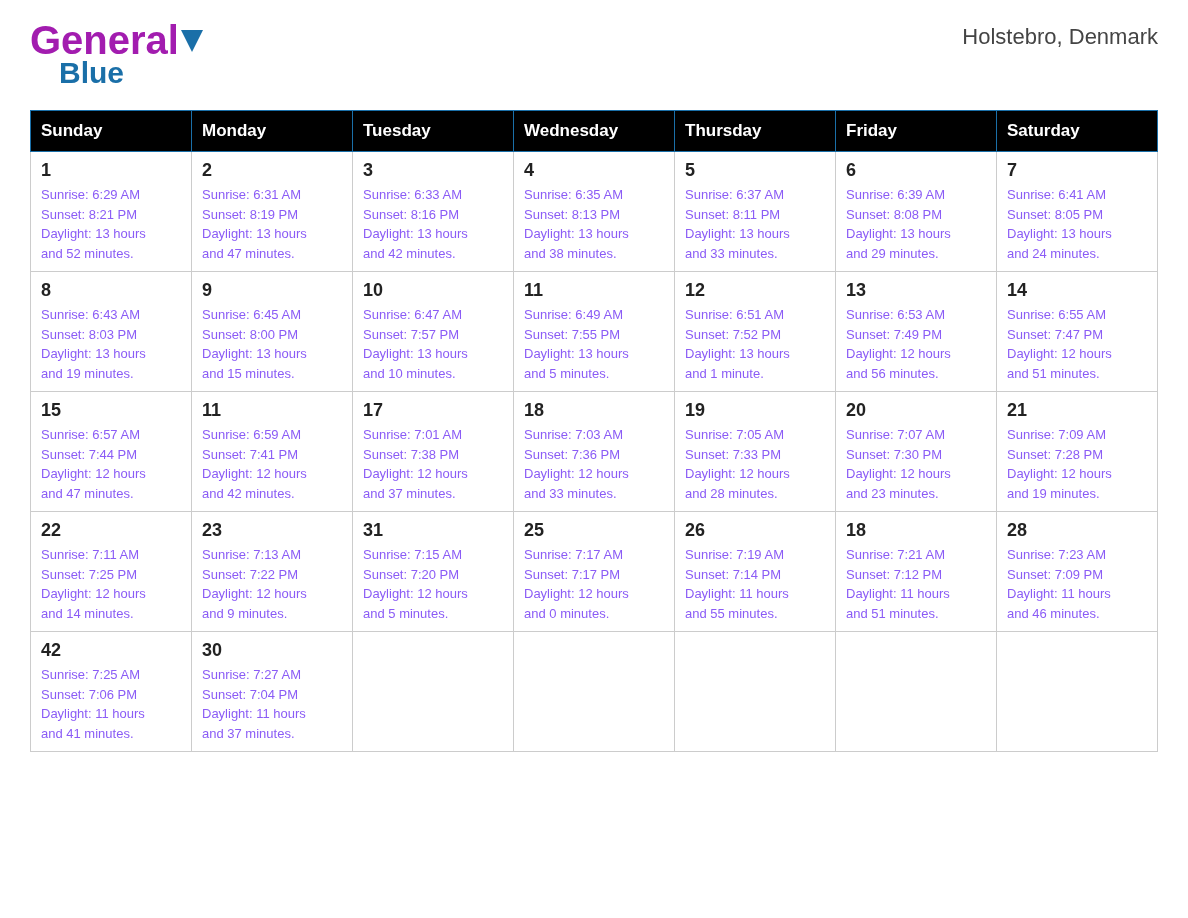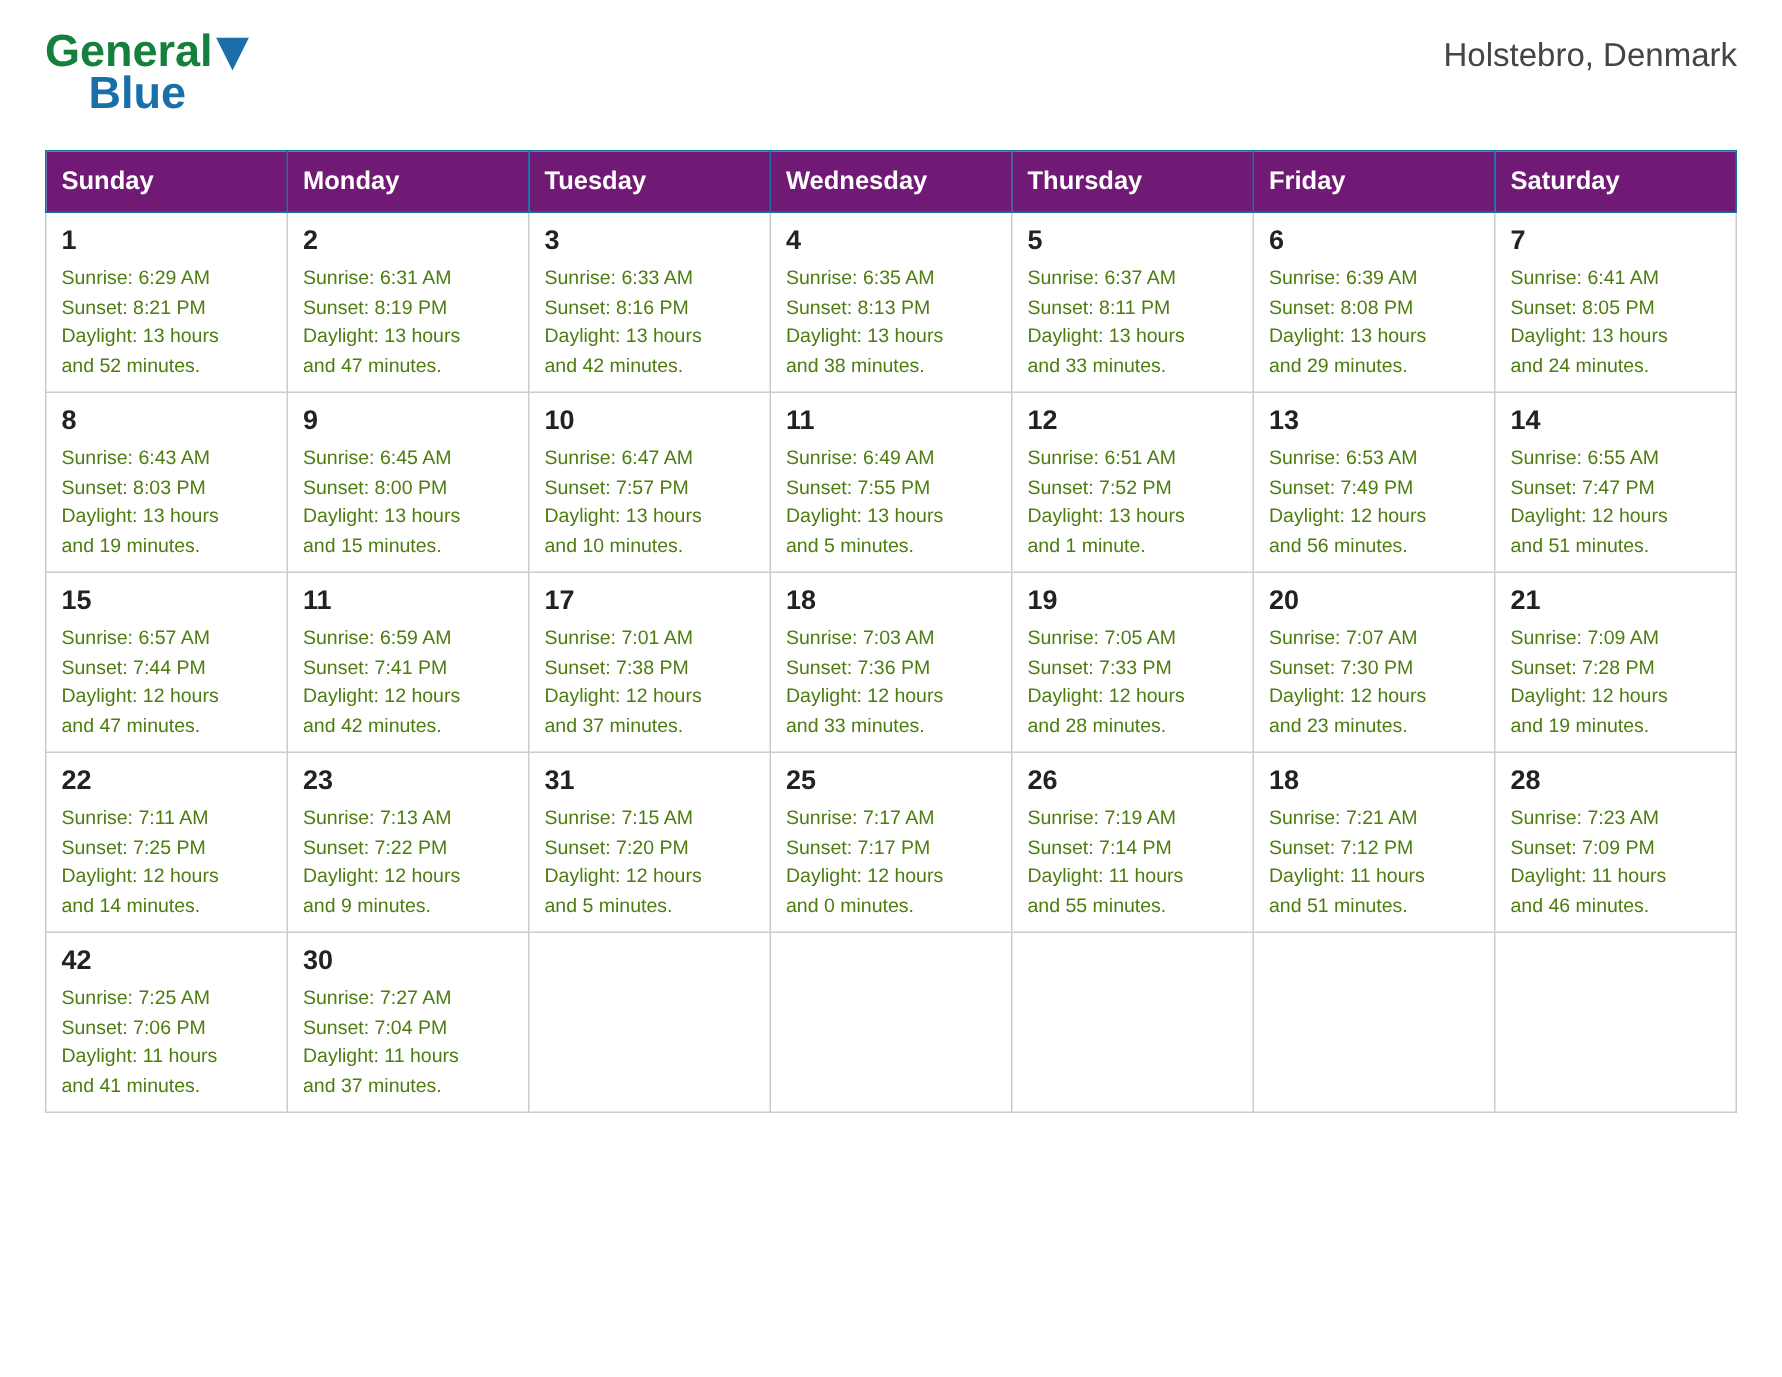--- a/index.html
+++ b/index.html
@@ -33,21 +33,21 @@
     .location {
       font-size: 22px;
       color: #444;
       margin-top: 4px;
     }
     .calendar {
       width: 100%;
       border-collapse: collapse;
     }
     .calendar th {
-      background: #701a75;
+      background: #000000;
       color: #fff;
       font-size: 17px;
       font-weight: bold;
       padding: 10px 10px;
       text-align: left;
       border: 1px solid #1a6fa8;
     }
     .calendar td {
       vertical-align: top;
       border: 1px solid #ccc;
@@ -60,34 +60,34 @@
     }
     .day-number {
       font-size: 18px;
       font-weight: bold;
       color: #222;
       display: block;
       margin-bottom: 4px;
     }
     .day-info {
       font-size: 13px;
-      color: #4d7c0f;
+      color: #8b5cf6;
       line-height: 1.5;
     }
     .empty-cell {
       background: #fff;
     }
   </style>
 </head>
 <body>
 
 <div class="header">
   <div class="logo">
     <div style="display:flex; align-items:center; line-height:1;">
-      <span style="font-size:30px; font-weight:bold; color:#15803d;">General</span>
+      <span style="font-size:40px; font-weight:bold; color:#a21caf;">General</span>
       <svg width="22" height="22" viewBox="0 0 22 22" style="margin-left:2px; margin-top:2px;">
         <polygon points="0,0 22,0 11,22" fill="#1a6fa8"></polygon>
       </svg>
     </div>
     <div style="font-size:30px; font-weight:bold; color:#1a6fa8; margin-top:-4px;margin-left:29px;">Blue</div>
   </div>
   <div class="title-block">
     <div class="location">Holstebro, Denmark</div>
   </div>
 </div>

